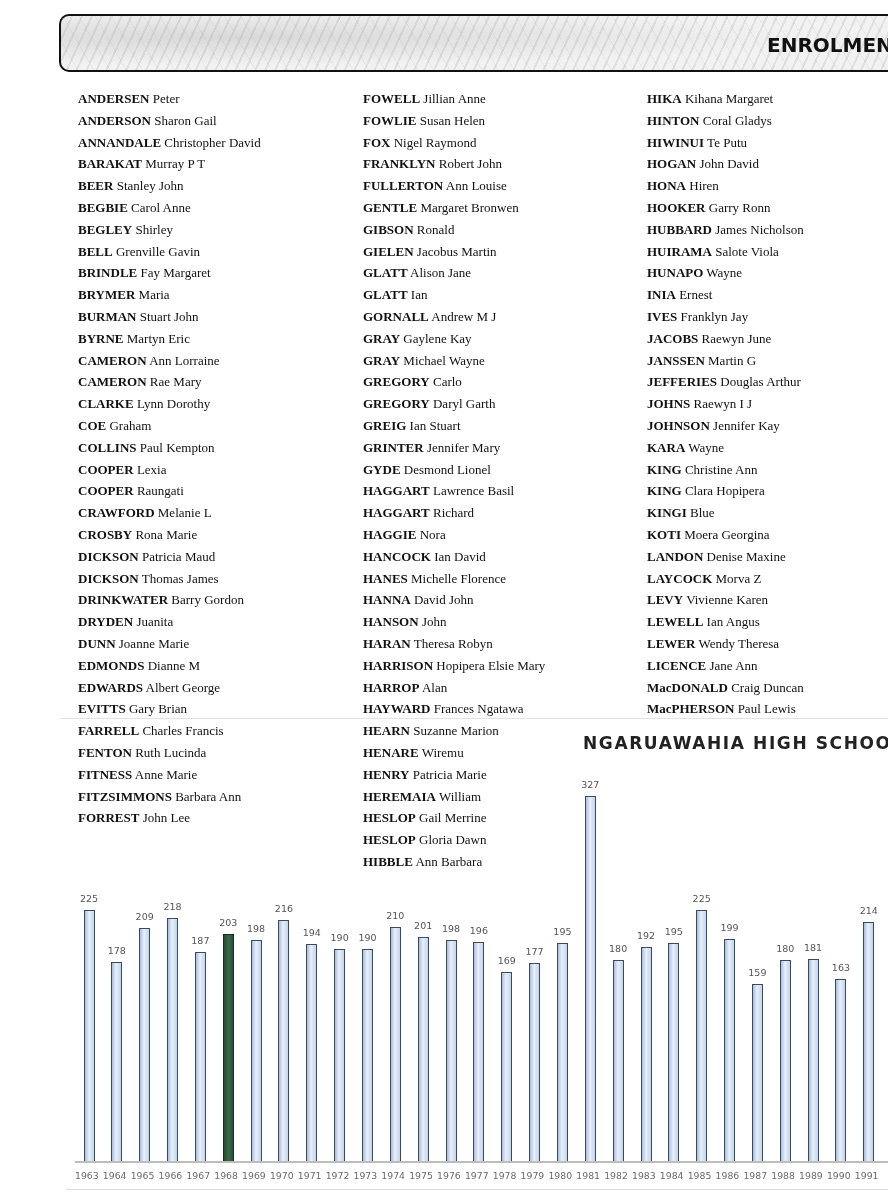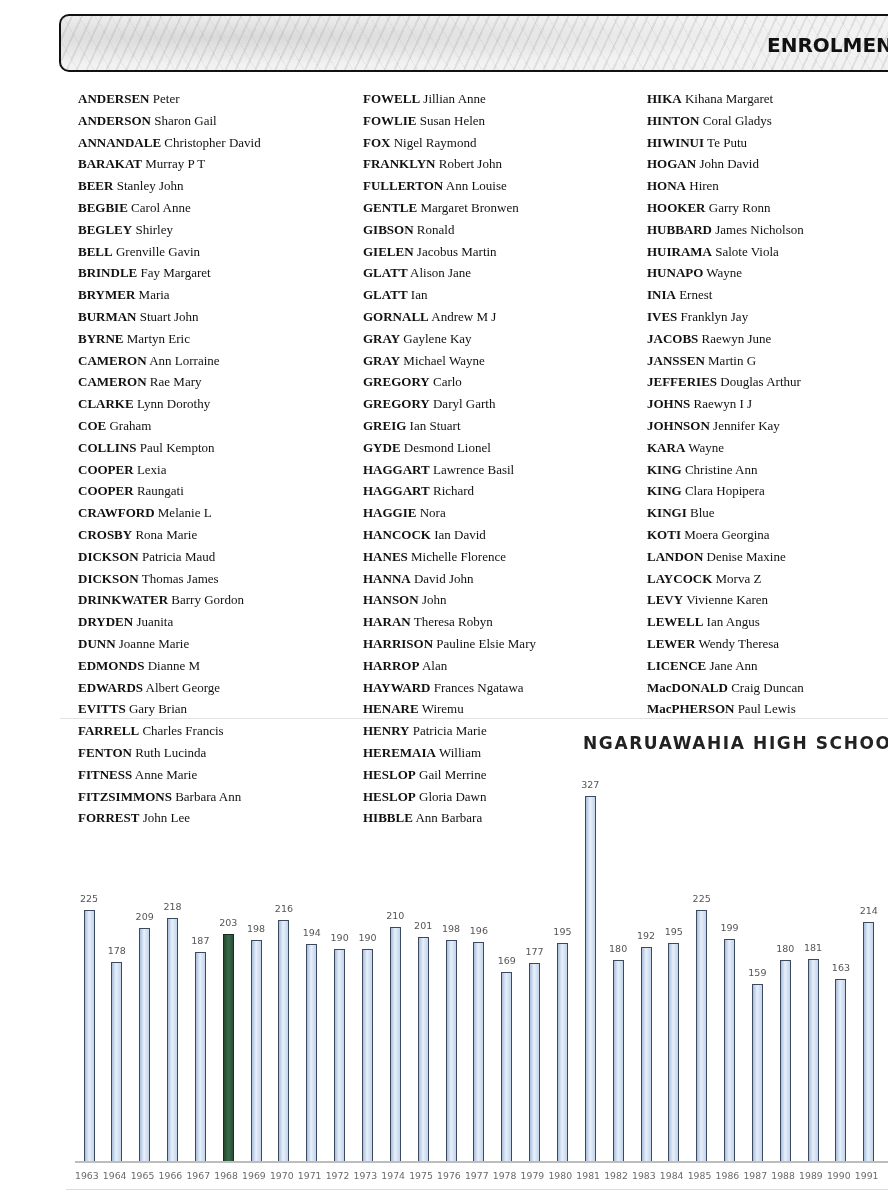--- a/index.html
+++ b/index.html
@@ -130,32 +130,34 @@
     <div class="row"><b>GIBSON</b> <span>Ronald</span></div>
     <div class="row"><b>GIELEN</b> <span>Jacobus Martin</span></div>
     <div class="row"><b>GLATT</b> <span>Alison Jane</span></div>
     <div class="row"><b>GLATT</b> <span>Ian</span></div>
     <div class="row"><b>GORNALL</b> <span>Andrew M J</span></div>
     <div class="row"><b>GRAY</b> <span>Gaylene Kay</span></div>
     <div class="row"><b>GRAY</b> <span>Michael Wayne</span></div>
     <div class="row"><b>GREGORY</b> <span>Carlo</span></div>
     <div class="row"><b>GREGORY</b> <span>Daryl Garth</span></div>
     <div class="row"><b>GREIG</b> <span>Ian Stuart</span></div>
+    <div class="row"><b>GRINTER</b> <span>Jennifer Mary</span></div>
     <div class="row"><b>GYDE</b> <span>Desmond Lionel</span></div>
     <div class="row"><b>HAGGART</b> <span>Lawrence Basil</span></div>
     <div class="row"><b>HAGGART</b> <span>Richard</span></div>
     <div class="row"><b>HAGGIE</b> <span>Nora</span></div>
     <div class="row"><b>HANCOCK</b> <span>Ian David</span></div>
     <div class="row"><b>HANES</b> <span>Michelle Florence</span></div>
     <div class="row"><b>HANNA</b> <span>David John</span></div>
     <div class="row"><b>HANSON</b> <span>John</span></div>
     <div class="row"><b>HARAN</b> <span>Theresa Robyn</span></div>
-    <div class="row"><b>HARRISON</b> <span>Pauline Elsie Mary</span></div>
+    <div class="row"><b>HARRISON</b> <span>Hopipera Elsie Mary</span></div>
     <div class="row"><b>HARROP</b> <span>Alan</span></div>
     <div class="row"><b>HAYWARD</b> <span>Frances Ngatawa</span></div>
+    <div class="row"><b>HEARN</b> <span>Suzanne Marion</span></div>
     <div class="row"><b>HENARE</b> <span>Wiremu</span></div>
     <div class="row"><b>HENRY</b> <span>Patricia Marie</span></div>
     <div class="row"><b>HEREMAIA</b> <span>William</span></div>
     <div class="row"><b>HESLOP</b> <span>Gail Merrine</span></div>
     <div class="row"><b>HESLOP</b> <span>Gloria Dawn</span></div>
     <div class="row"><b>HIBBLE</b> <span>Ann Barbara</span></div>
   </div>
 <div class="col col3" id="col2">
     <div class="row"><b>HIKA</b> <span>Kihana Margaret</span></div>
     <div class="row"><b>HINTON</b> <span>Coral Gladys</span></div>

